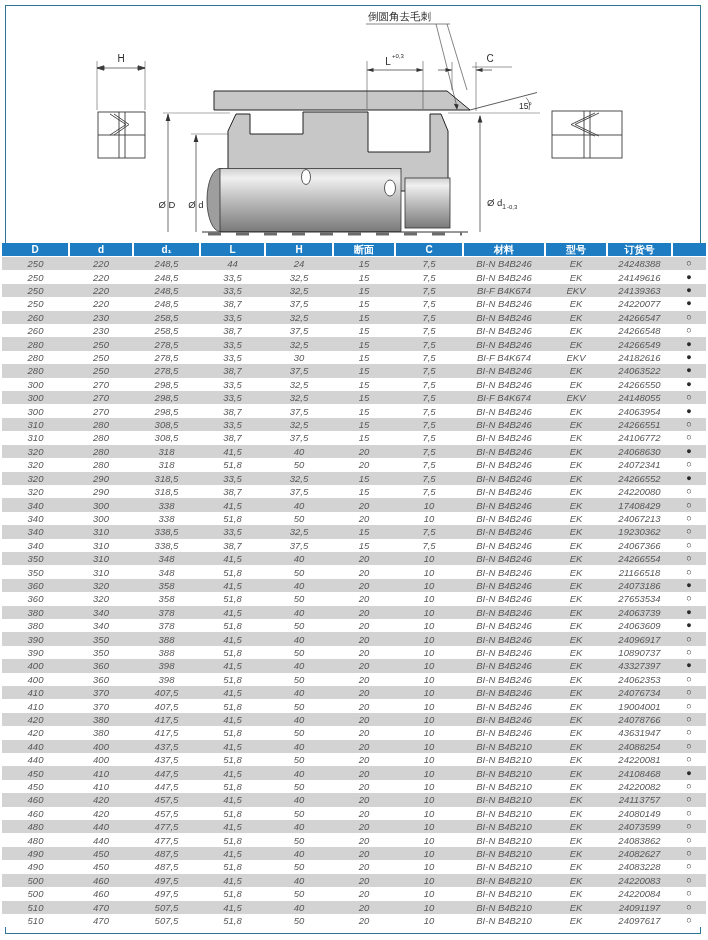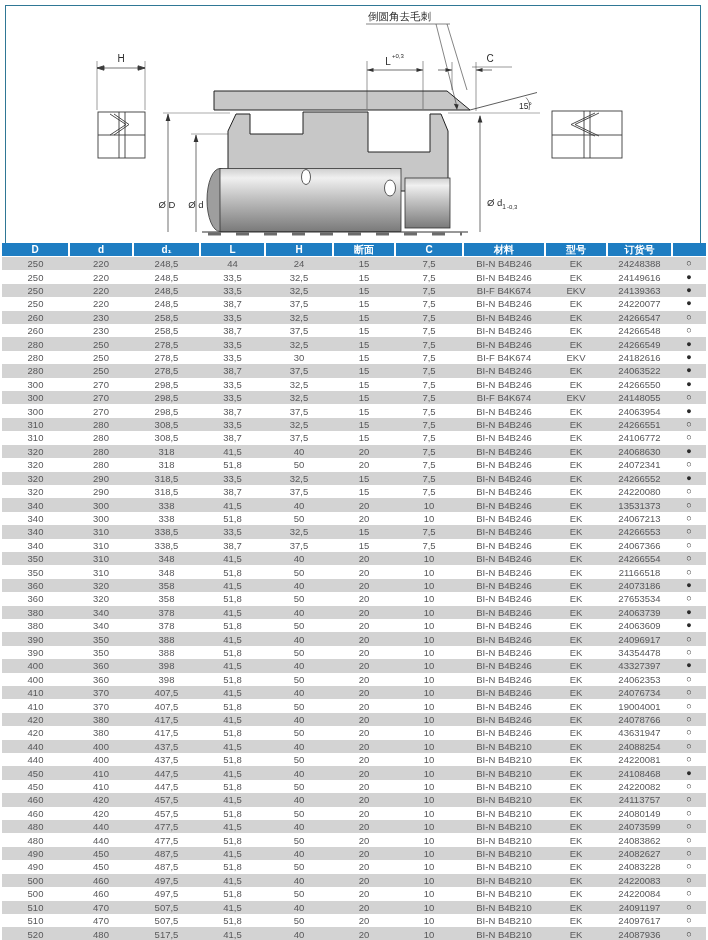--- a/index.html
+++ b/index.html
@@ -17,21 +17,21 @@
     position:absolute;left:2px;top:243px;width:704px;z-index:2;
     border-collapse:collapse;table-layout:fixed;
     font-size:9.5px;color:#58585a;background:#fff;
   }
   .spec-table thead th{
     background:#1e7dc2;color:#ffffff;font-weight:bold;font-size:10px;
     height:13px;padding:0;line-height:13px;text-align:center;
     border-left:2px solid #ffffff;border-bottom:1px solid #ffffff;
   }
   .spec-table thead th:first-child{border-left:none;}
-  .spec-table tbody tr{height:13.41px;}
+  .spec-table tbody tr{height:13.41px;font-style:italic;}
   .spec-table tbody tr.gray{background:#d3d3d3;}
   .spec-table tbody tr.white{background:#ffffff;}
   .spec-table tbody td{
     padding:0;text-align:center;line-height:13px;height:13.41px;
     white-space:nowrap;overflow:hidden;
   }
   .spec-table tbody td.marker{font-size:9px;color:#2b2b2b;}
 </style>
 </head>
 <body>
@@ -407,21 +407,21 @@
         <tr class="gray">
           <td>340</td>
           <td>300</td>
           <td>338</td>
           <td>41,5</td>
           <td>40</td>
           <td>20</td>
           <td>10</td>
           <td>BI-N B4B246</td>
           <td>EK</td>
-          <td>13531373</td>
+          <td>17408429</td>
           <td class="marker">○</td>
         </tr>
         <tr class="white">
           <td>340</td>
           <td>300</td>
           <td>338</td>
           <td>51,8</td>
           <td>50</td>
           <td>20</td>
           <td>10</td>
@@ -433,21 +433,21 @@
         <tr class="gray">
           <td>340</td>
           <td>310</td>
           <td>338,5</td>
           <td>33,5</td>
           <td>32,5</td>
           <td>15</td>
           <td>7,5</td>
           <td>BI-N B4B246</td>
           <td>EK</td>
-          <td>24266553</td>
+          <td>19230362</td>
           <td class="marker">○</td>
         </tr>
         <tr class="white">
           <td>340</td>
           <td>310</td>
           <td>338,5</td>
           <td>38,7</td>
           <td>37,5</td>
           <td>15</td>
           <td>7,5</td>
@@ -550,21 +550,21 @@
         <tr class="white">
           <td>390</td>
           <td>350</td>
           <td>388</td>
           <td>51,8</td>
           <td>50</td>
           <td>20</td>
           <td>10</td>
           <td>BI-N B4B246</td>
           <td>EK</td>
-          <td>34354478</td>
+          <td>10890737</td>
           <td class="marker">○</td>
         </tr>
         <tr class="gray">
           <td>400</td>
           <td>360</td>
           <td>398</td>
           <td>41,5</td>
           <td>40</td>
           <td>20</td>
           <td>10</td>
@@ -813,28 +813,15 @@
           <td>507,5</td>
           <td>51,8</td>
           <td>50</td>
           <td>20</td>
           <td>10</td>
           <td>BI-N B4B210</td>
           <td>EK</td>
           <td>24097617</td>
           <td class="marker">○</td>
         </tr>
-        <tr class="gray">
-          <td>520</td>
-          <td>480</td>
-          <td>517,5</td>
-          <td>41,5</td>
-          <td>40</td>
-          <td>20</td>
-          <td>10</td>
-          <td>BI-N B4B210</td>
-          <td>EK</td>
-          <td>24087936</td>
-          <td class="marker">○</td>
-        </tr>
       </tbody>
   </table>
 </div>
 
 </body></html>

